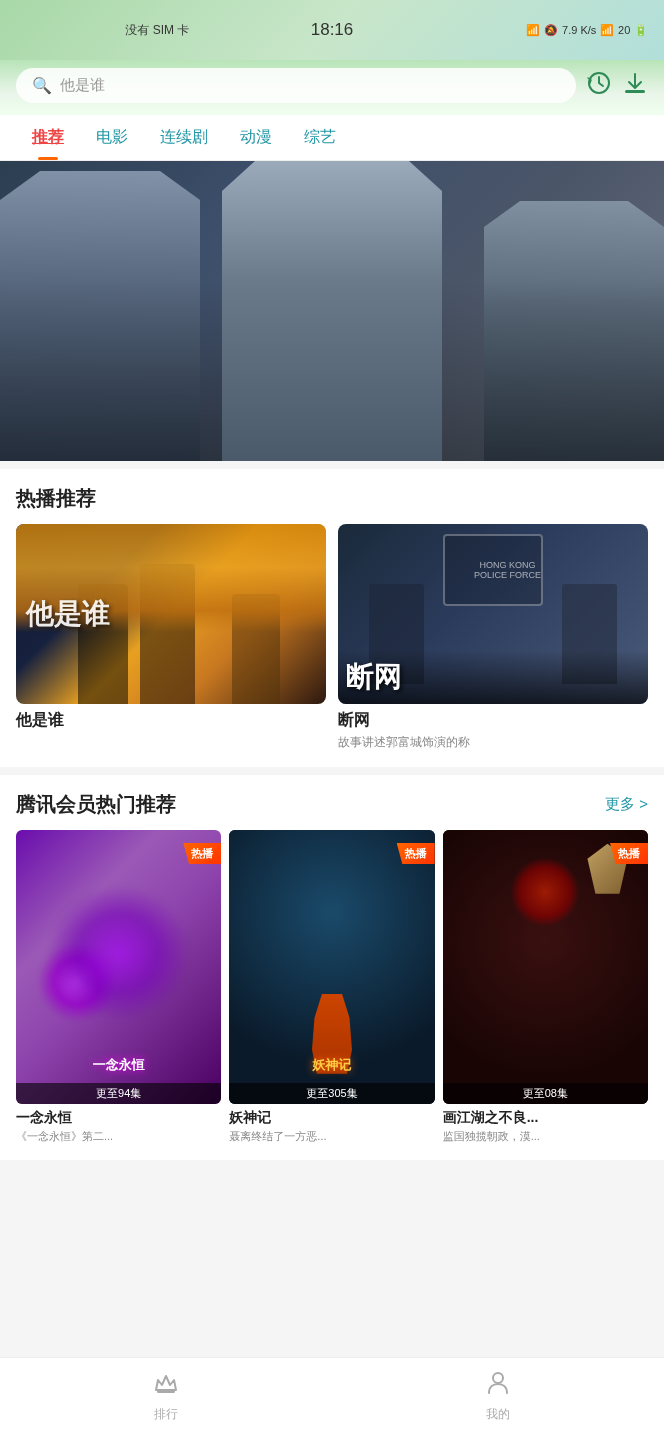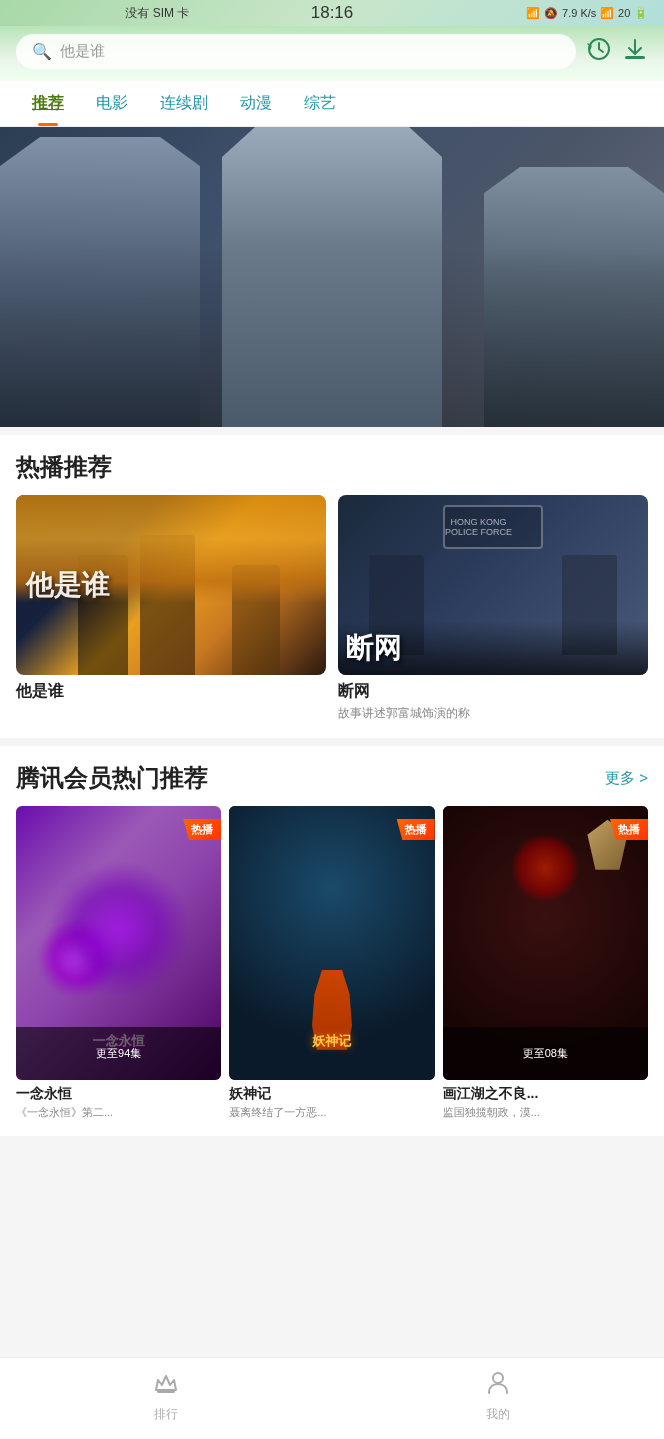--- a/index.html
+++ b/index.html
@@ -8,21 +8,21 @@
       width: 664px;
       min-height: 1439px;
       font-family: "PingFang SC", "Hiragino Sans GB", "Microsoft YaHei", sans-serif;
       background: #f5f5f5;
       overflow-x: hidden;
     }
 
     
     .status-bar {
       background: linear-gradient(135deg, #a8d8a8 0%, #c8e6c9 50%, #b2dfdb 100%);
-      padding: 3px 16px;
+      padding: 20px 16px;
       display: flex;
       justify-content: center;
       align-items: center;
       font-size: 13px;
       color: #333;
       gap: 12px;
     }
     .status-bar .left { flex: 1; text-align: center; font-size: 12px; }
     .status-bar .time { font-size: 17px; font-weight: 500; text-align: right; }
     .status-bar .right { flex: 1; display: flex; justify-content: flex-end; align-items: center; gap: 4px; font-size: 11px; }
@@ -70,21 +70,21 @@
       border-bottom: 1px solid #eee;
     }
     .nav-tab {
       padding: 12px 16px;
       font-size: 16px;
       color: #2196A6;
       cursor: pointer;
       position: relative;
     }
     .nav-tab.active {
-      color: #4d7c0f;
+      color: #ef4444;
       font-weight: bold;
       text-decoration: underline;
     }
     .nav-tab.active::after {
       content: '';
       position: absolute;
       bottom: 0;
       left: 50%;
       transform: translateX(-50%);
       width: 20px;
@@ -137,21 +137,21 @@
       margin-top: 8px;
       padding: 16px;
     }
     .section-header {
       display: flex;
       justify-content: space-between;
       align-items: center;
       margin-bottom: 12px;
     }
     .section-title {
-      font-size: 24px;
+      font-size: 20px;
       font-weight: bold;
       color: #222;
     }
     .section-more {
       font-size: 15px;
       color: #2196A6;
       cursor: pointer;
     }
 
     
@@ -258,21 +258,21 @@
     }
     .episode-badge {
       position: absolute;
       bottom: 0;
       left: 0;
       right: 0;
       background: rgba(0,0,0,0.6);
       color: white;
       font-size: 11px;
       text-align: center;
-      padding: 19px;
+      padding: 3px;
     }
     .vip-info {
       margin-top: 5px;
     }
     .vip-title {
       font-size: 14px;
       font-weight: bold;
       color: #222;
       white-space: nowrap;
       overflow: hidden;
@@ -454,21 +454,21 @@
         </div>
         <div class="hot-info">
           <div class="hot-title">他是谁</div>
         </div>
       </div>
 
       <div class="hot-item">
         <div class="hot-thumbnail">
           <div class="hot-thumb-bg-2">
 
-            <div style="position:absolute;top:10px;left:50%;transform:translateX(-50%);width:100px;height:44px;border:2px solid rgba(255,255,255,0.3);border-radius:4px;display:flex;align-items:center;justify-content:flex-start;background:rgba(0,0,0,0.2);">
+            <div style="position:absolute;top:10px;left:50%;transform:translateX(-50%);width:100px;height:72px;border:2px solid rgba(255,255,255,0.3);border-radius:4px;display:flex;align-items:center;justify-content:flex-end;background:rgba(0,0,0,0.2);">
               <span style="color:rgba(255,255,255,0.6);font-size:9px;text-align:center;">HONG KONG<br>POLICE FORCE</span>
             </div>
             <div style="position:absolute;bottom:20px;left:10%;width:55px;height:100px;background:rgba(30,40,60,0.7);border-radius:3px 3px 0 0;"></div>
             <div style="position:absolute;bottom:20px;right:10%;width:55px;height:100px;background:rgba(40,50,70,0.7);border-radius:3px 3px 0 0;"></div>
             <div class="thumb-title-overlay">
               <span class="duanwang-text">断网</span>
             </div>
           </div>
         </div>
         <div class="hot-info">
@@ -504,20 +504,21 @@
       </div>
 
       <div class="vip-item">
         <div class="vip-thumbnail">
           <div class="vip-thumb-bg-2">
 
             <div style="position:absolute;inset:0;background:radial-gradient(circle at 50% 30%,#1a4a6a 0%,#0a1a2a 70%);"></div>
             <div style="position:absolute;bottom:30px;left:50%;transform:translateX(-50%);width:50px;height:80px;background:linear-gradient(180deg,#cc4400 0%,#aa3300 100%);clip-path:polygon(30% 0%,70% 0%,85% 30%,90% 70%,80% 100%,20% 100%,10% 70%,15% 30%);"></div>
             <div style="position:absolute;bottom:30px;left:50%;transform:translateX(-50%);color:#ffcc44;font-size:13px;font-weight:bold;text-align:center;text-shadow:0 0 8px #ff6600;white-space:nowrap;">妖神记</div>
             <div class="hot-badge">热播</div>
+            <div class="episode-badge">更至305集</div>
           </div>
         </div>
         <div class="vip-info">
           <div class="vip-title">妖神记</div>
           <div class="vip-desc">聂离终结了一方恶...</div>
         </div>
       </div>
 
       <div class="vip-item">
         <div class="vip-thumbnail">

